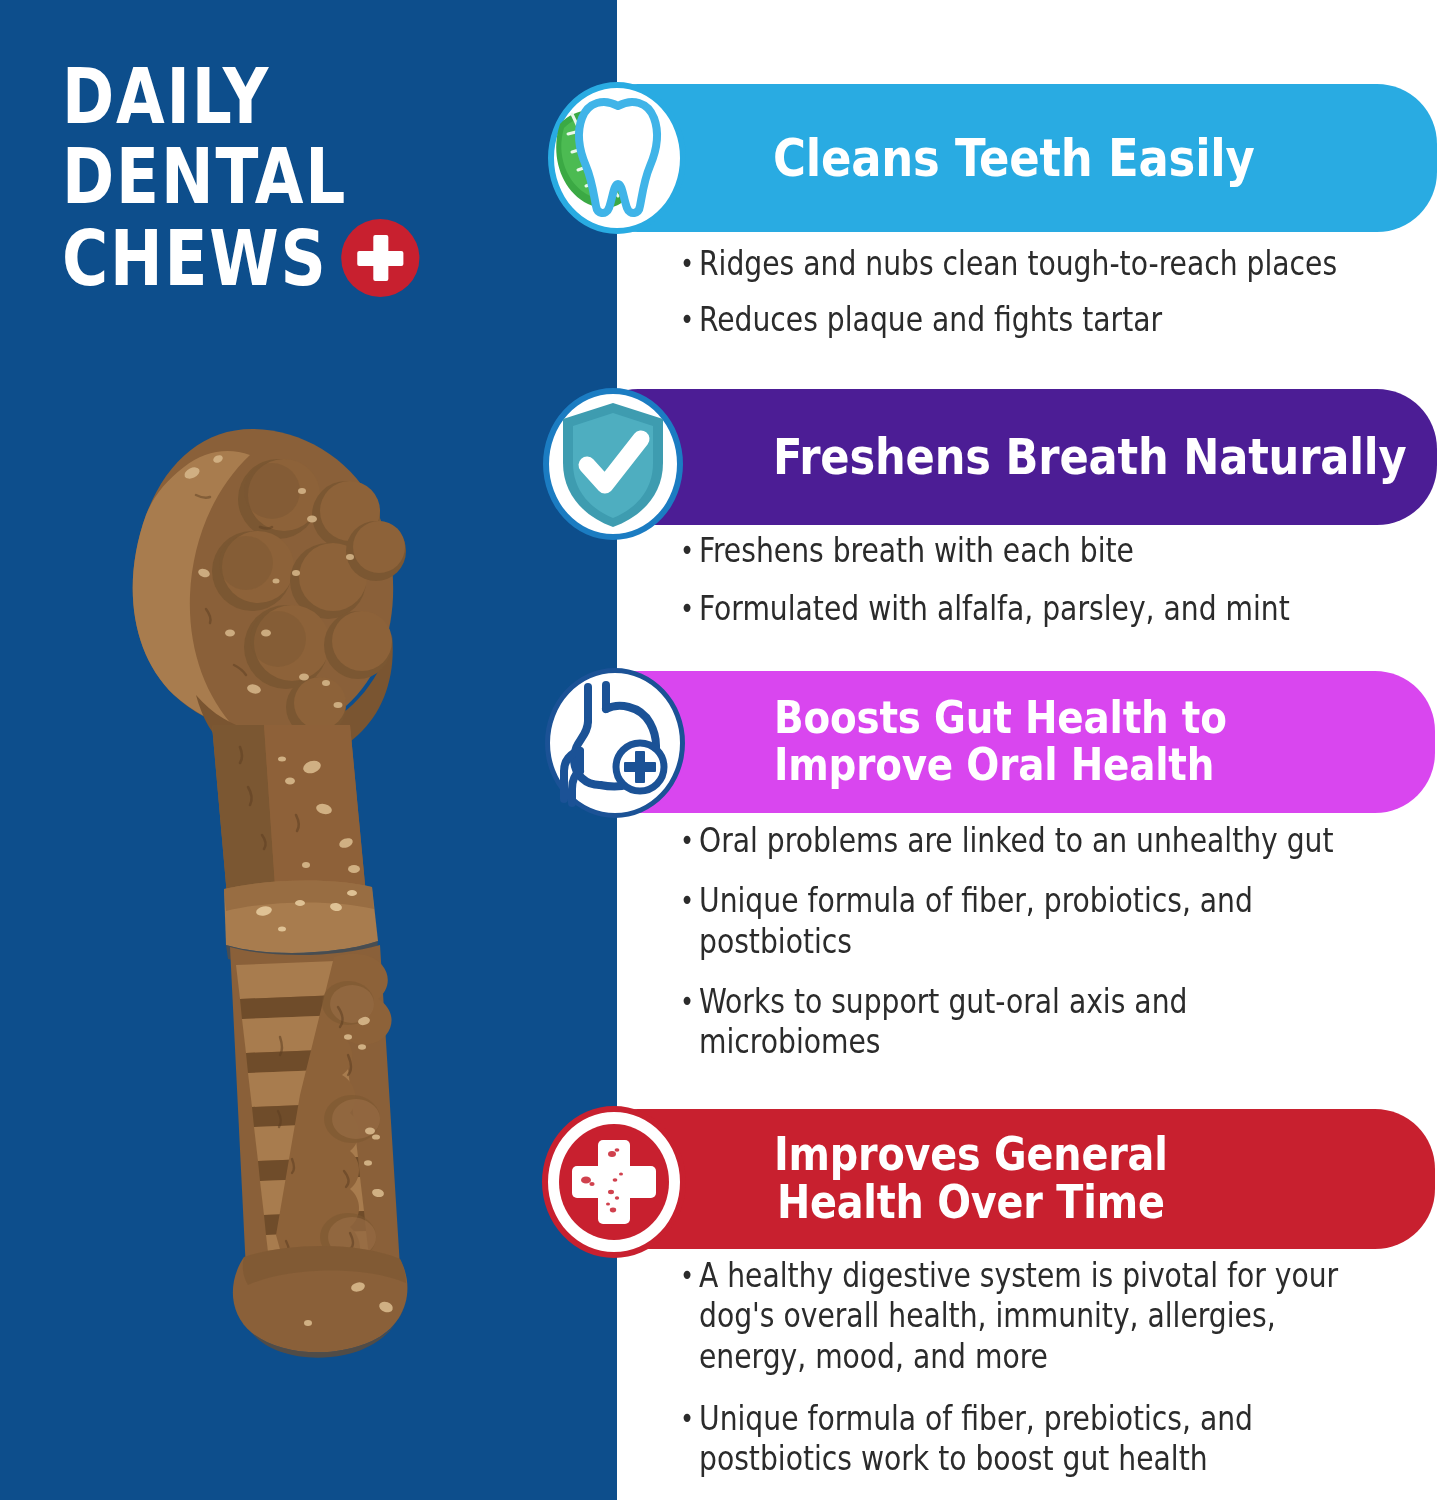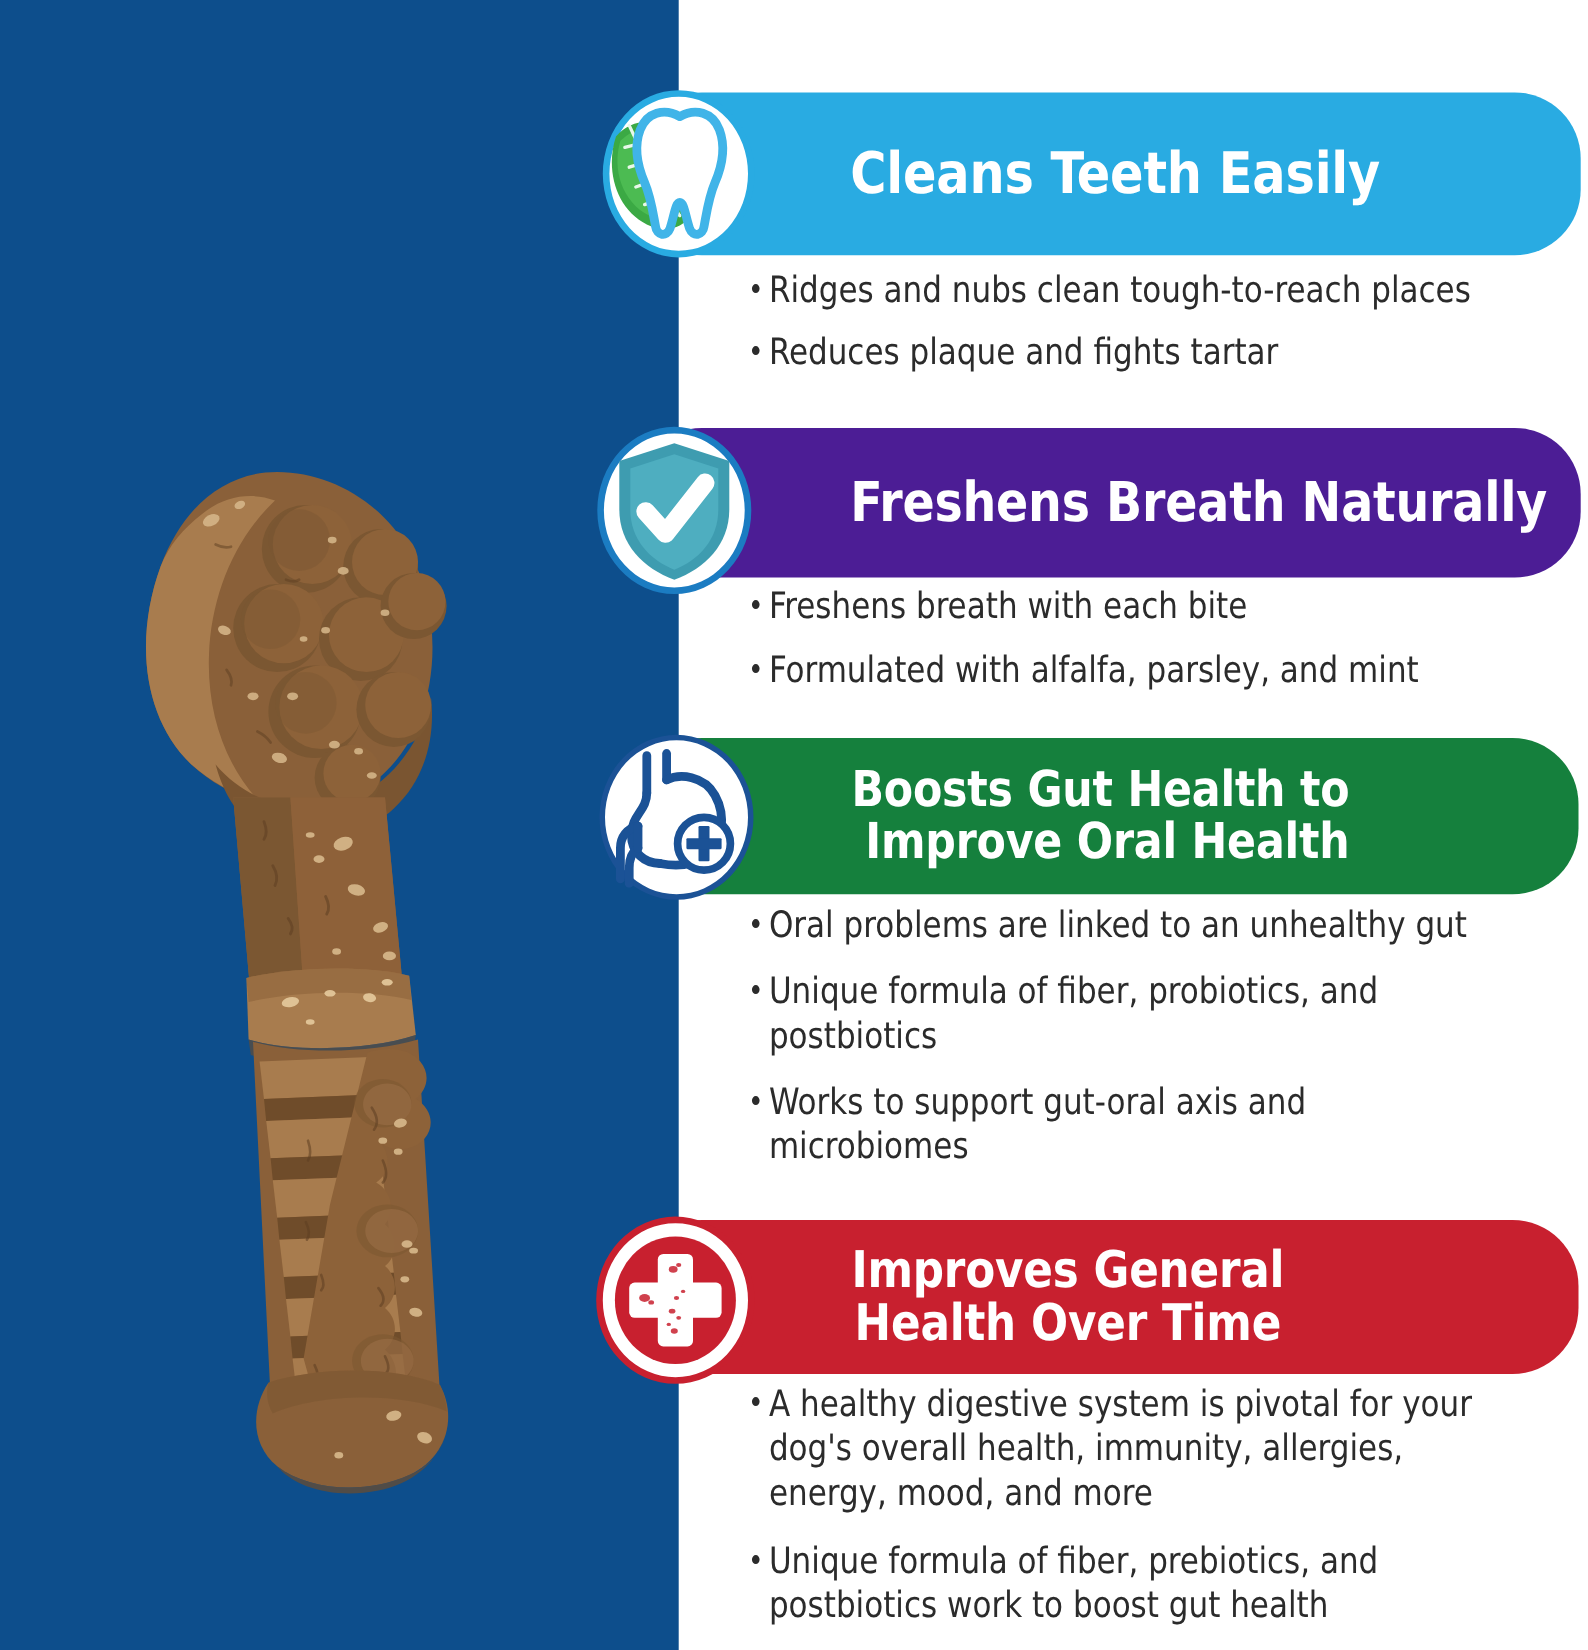--- a/index.html
+++ b/index.html
@@ -100,20 +100,30 @@
   }
   .bullet .btext{flex:1 1 auto;}
 </style>
 </head>
 <body>
 
 <div class="page">
 
   <div class="left-panel">
 
+    <div class="title-block">
+      <div class="title-line">DAILY</div>
+      <div class="title-line">DENTAL</div>
+      <div class="title-line title-line-3">
+        <span>CHEWS</span>
+        <span class="title-plus-badge">
+          <span class="plus-glyph"></span>
+        </span>
+      </div>
+    </div>
 
     <div class="chew-wrap">
       <svg viewBox="0 0 420 990" xmlns="http://www.w3.org/2000/svg">
         <defs>
           <clipPath id="shaftClip">
             <path d="M112,448 L250,448 L262,780 L132,786 Z"></path>
           </clipPath>
         </defs>
 
         <path d="M46,120 C22,186 30,258 74,300 C106,330 152,344 190,338
@@ -354,21 +364,21 @@
           <span class="btext">Freshens breath with each bite</span>
         </div>
         <div class="bullet" style="font-size:33px;">
           <span class="dot">•</span>
           <span class="btext">Formulated with alfalfa, parsley, and mint</span>
         </div>
       </div>
     </div>
 
     <div class="section">
-      <div class="banner-bar" style="left:578px;top:655px;width:857px;height:142px;background:#15803d;padding-left:196px;text-align:right;">
+      <div class="banner-bar" style="left:578px;top:655px;width:857px;height:142px;background:#d946ef;padding-left:196px;">
         <span class="banner-title" style="font-size:45px;">
           <span>Boosts Gut Health to</span><br>
           <span>Improve Oral Health</span>
         </span>
       </div>
 
       <div class="icon-circle" style="left:545px;top:652px;width:140px;height:150px;border:5px solid #1b5296;">
         <svg width="118" height="128" viewBox="0 0 118 128" xmlns="http://www.w3.org/2000/svg">
           <g fill="none" stroke="#1b5296" stroke-width="8" stroke-linecap="round" stroke-linejoin="round">
 

